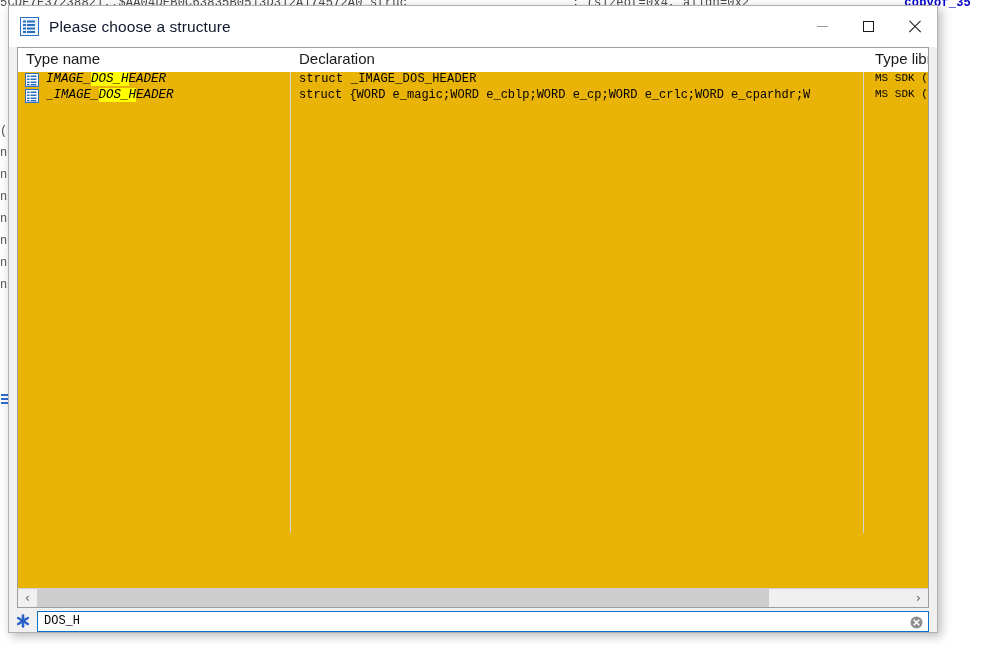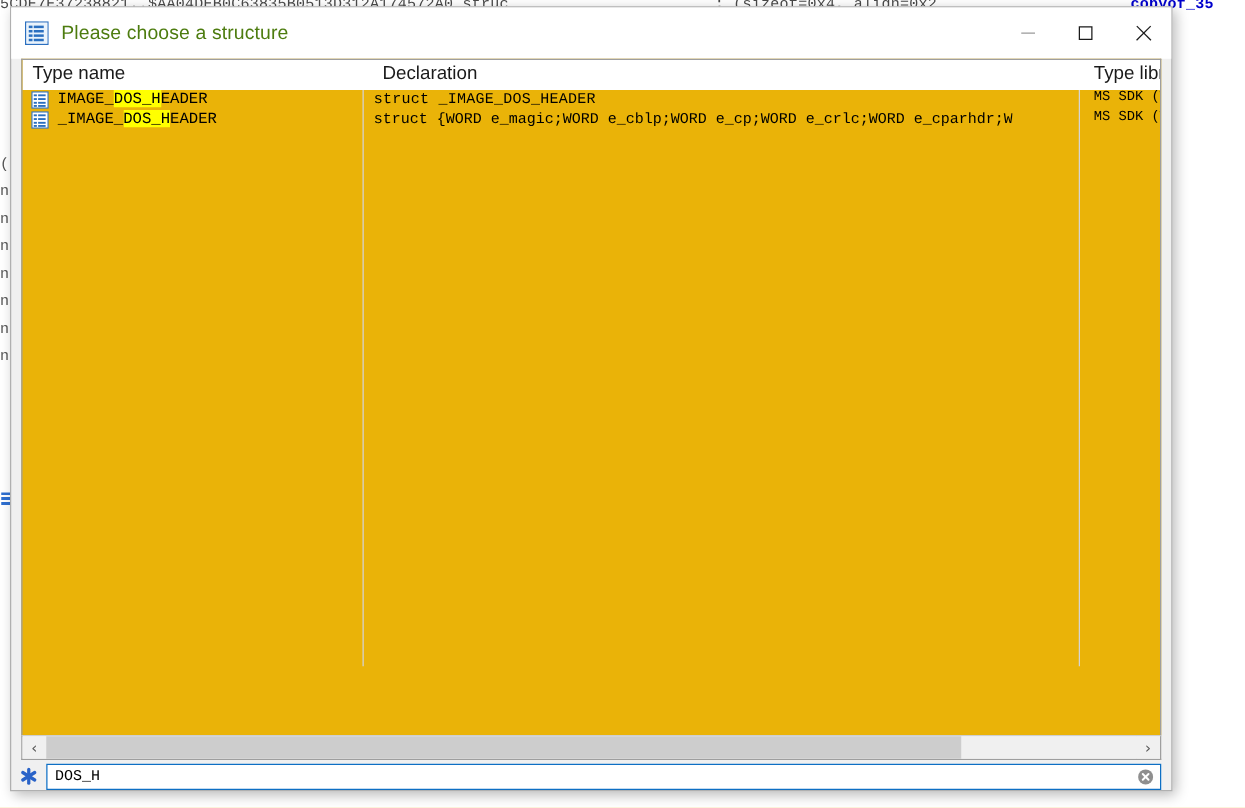--- a/index.html
+++ b/index.html
@@ -94,21 +94,21 @@
   }
   .title-icon {
     width: 19px;
     height: 19px;
     margin-left: 11px;
     margin-right: 10px;
     flex: 0 0 auto;
   }
   .title-text {
     font-size: 15.5px;
-    color: #4d7c0f;
+    color: #0f172a;
     font-family: "Liberation Sans", sans-serif;
     letter-spacing: 0.1px;
   }
   .win-controls {
     margin-left: auto;
     display: flex;
     height: 41px;
   }
   .win-btn {
     width: 46px;
@@ -194,21 +194,21 @@
     position: relative;
     height: 16px;
     white-space: nowrap;
   }
   .cell {
     position: absolute;
     top: 0;
     white-space: nowrap;
     overflow: hidden;
   }
-  .cell.name { left: 28px; }
+  .cell.name { left: 28px; font-style: italic; }
   .cell.decl { left: 281px; }
   .cell.lib  { left: 857px; }
   .row-icon {
     position: absolute;
     left: 7px;
     top: 1px;
     width: 14px;
     height: 14px;
   }
   mark.hl {
@@ -403,21 +403,21 @@
         </button>
       </div>
     </div>
 
     <div class="list-wrap">
       <div class="col-div" style="left:272px"></div>
       <div class="col-div" style="left:845px"></div>
 
       <div class="col-headers">
         <span class="col-header" style="left:8px">Type name</span>
-        <span class="col-header" style="left:288px">Declaration</span>
+        <span class="col-header" style="left:281px">Declaration</span>
         <span class="col-header" style="left:857px">Type library</span>
       </div>
 
       <div class="rows">
 
         <div class="row r0">
           <span class="row-icon">
             <svg width="14" height="14" viewBox="0 0 14 14">
               <rect x="0.5" y="0.5" width="13" height="13" fill="#ffffff" stroke="#2a6fc0"></rect>
               <rect x="2" y="2.5" width="2.5" height="1.5" fill="#2a6fc0"></rect>

